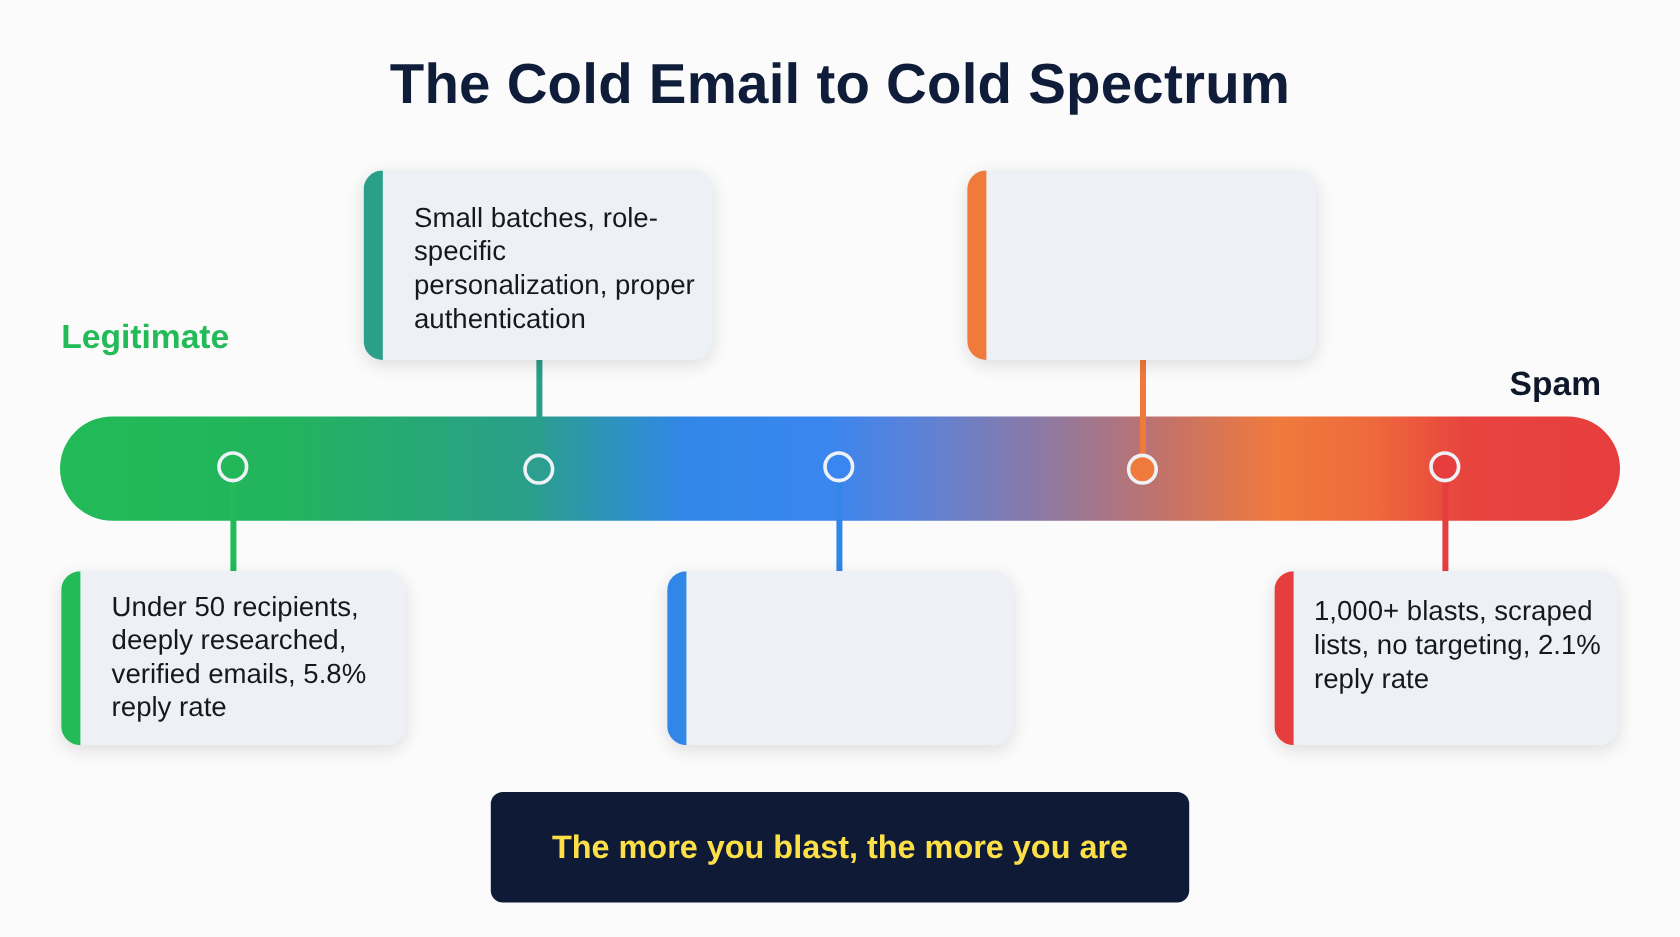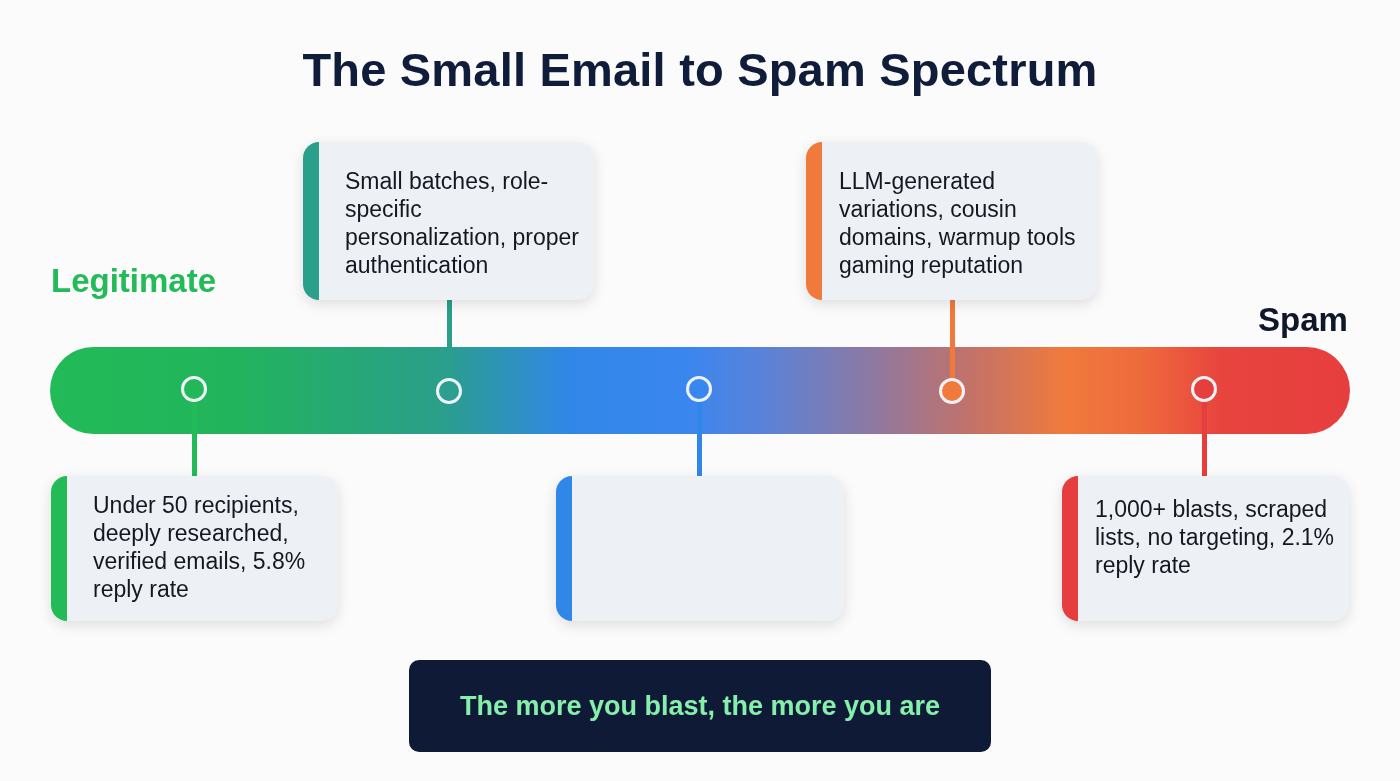--- a/index.html
+++ b/index.html
@@ -1,31 +1,31 @@
 <!DOCTYPE html>
 <html><head>
 <meta charset="utf-8">
 <style>
   html,body{margin:0;padding:0;}
   body{width:1400px;height:781px;background:#fbfbfb;position:relative;overflow:hidden;font-family:"Liberation Sans",sans-serif;}
   .title{position:absolute;top:42px;left:0;width:1400px;text-align:center;font-size:47px;font-weight:700;color:#0f1d3a;letter-spacing:0.2px;}
-  .endlabel{position:absolute;font-weight:700;font-size:33px;line-height:38px;}
+  .endlabel{position:absolute;font-weight:700;font-size:28px;line-height:38px;}
   .bar{position:absolute;left:50px;top:347px;width:1300px;height:87px;border-radius:44px;
     background:linear-gradient(90deg,#22bb58 0%,#22b45c 14%,#2a9f8a 30%,#3187e8 40%,#3a86f0 49%,#5b82d8 55%,#93789c 64%,#c47268 71%,#f07a3c 78%,#ee6a3c 84%,#e8443e 90%,#e63e3e 100%);}
   .marker{position:absolute;width:26px;height:26px;border:3px solid #eef2f6;border-radius:50%;box-sizing:border-box;}
   .stem{position:absolute;width:5px;}
   .card{position:absolute;background:#edf0f5;border-radius:16px;box-shadow:0 4px 14px rgba(0,0,0,0.12);overflow:hidden;}
   .card .accent{position:absolute;left:0;top:0;bottom:0;width:16px;}
   .card .text{position:absolute;left:42px;right:14px;font-size:23px;line-height:28px;color:#151820;}
-  .banner{position:absolute;left:409px;top:660px;width:582px;height:92px;background:#0e1a36;border-radius:10px;color:#86efac;font-weight:700;font-size:27px;line-height:34px;text-align:left;display:flex;align-items:center;justify-content:center;}
+  .banner{position:absolute;left:409px;top:660px;width:582px;height:92px;background:#0e1a36;border-radius:10px;color:#fde047;font-weight:700;font-size:27px;line-height:34px;text-align:left;display:flex;align-items:center;justify-content:center;}
 </style>
 </head>
 <body>
 
-<div class="title">The Small Email to Spam Spectrum</div>
+<div class="title">The Cold Email to Cold Spectrum</div>
 
 <div class="endlabel" style="left:51px;top:262px;color:#22bb58;">
   <div>Legitimate</div>
 </div>
 <div class="endlabel" style="left:1258px;top:301px;color:#0f172a;">Spam</div>
 
 <div class="bar"></div>
 
 <div class="stem" style="left:192px;top:400px;height:76px;background:#22bb58;"></div>
 <div class="stem" style="left:447px;top:300px;height:78px;background:#2a9f8a;"></div>
@@ -45,21 +45,20 @@
 </div>
 <div class="card" style="left:303px;top:142px;width:291px;height:158px;">
   <div class="accent" style="background:#2a9f8a;"></div>
   <div class="text" style="top:25px;">Small batches, role-specific personalization, proper authentication</div>
 </div>
 <div class="card" style="left:556px;top:476px;width:288px;height:145px;">
   <div class="accent" style="background:#3187e8;"></div>
 </div>
 <div class="card" style="left:806px;top:142px;width:291px;height:158px;">
   <div class="accent" style="background:#f07a3c;"></div>
-  <div class="text" style="top:25px;left:33px;">LLM-generated variations, cousin domains, warmup tools gaming reputation</div>
 </div>
 <div class="card" style="left:1062px;top:476px;width:287px;height:145px;">
   <div class="accent" style="background:#e63e3e;"></div>
   <div class="text" style="top:19px;left:33px;">1,000+ blasts, scraped lists, no targeting, 2.1% reply rate</div>
 </div>
 
 <div class="banner">
   <div>
     <div>The more you blast, the more you are</div>
   </div>

